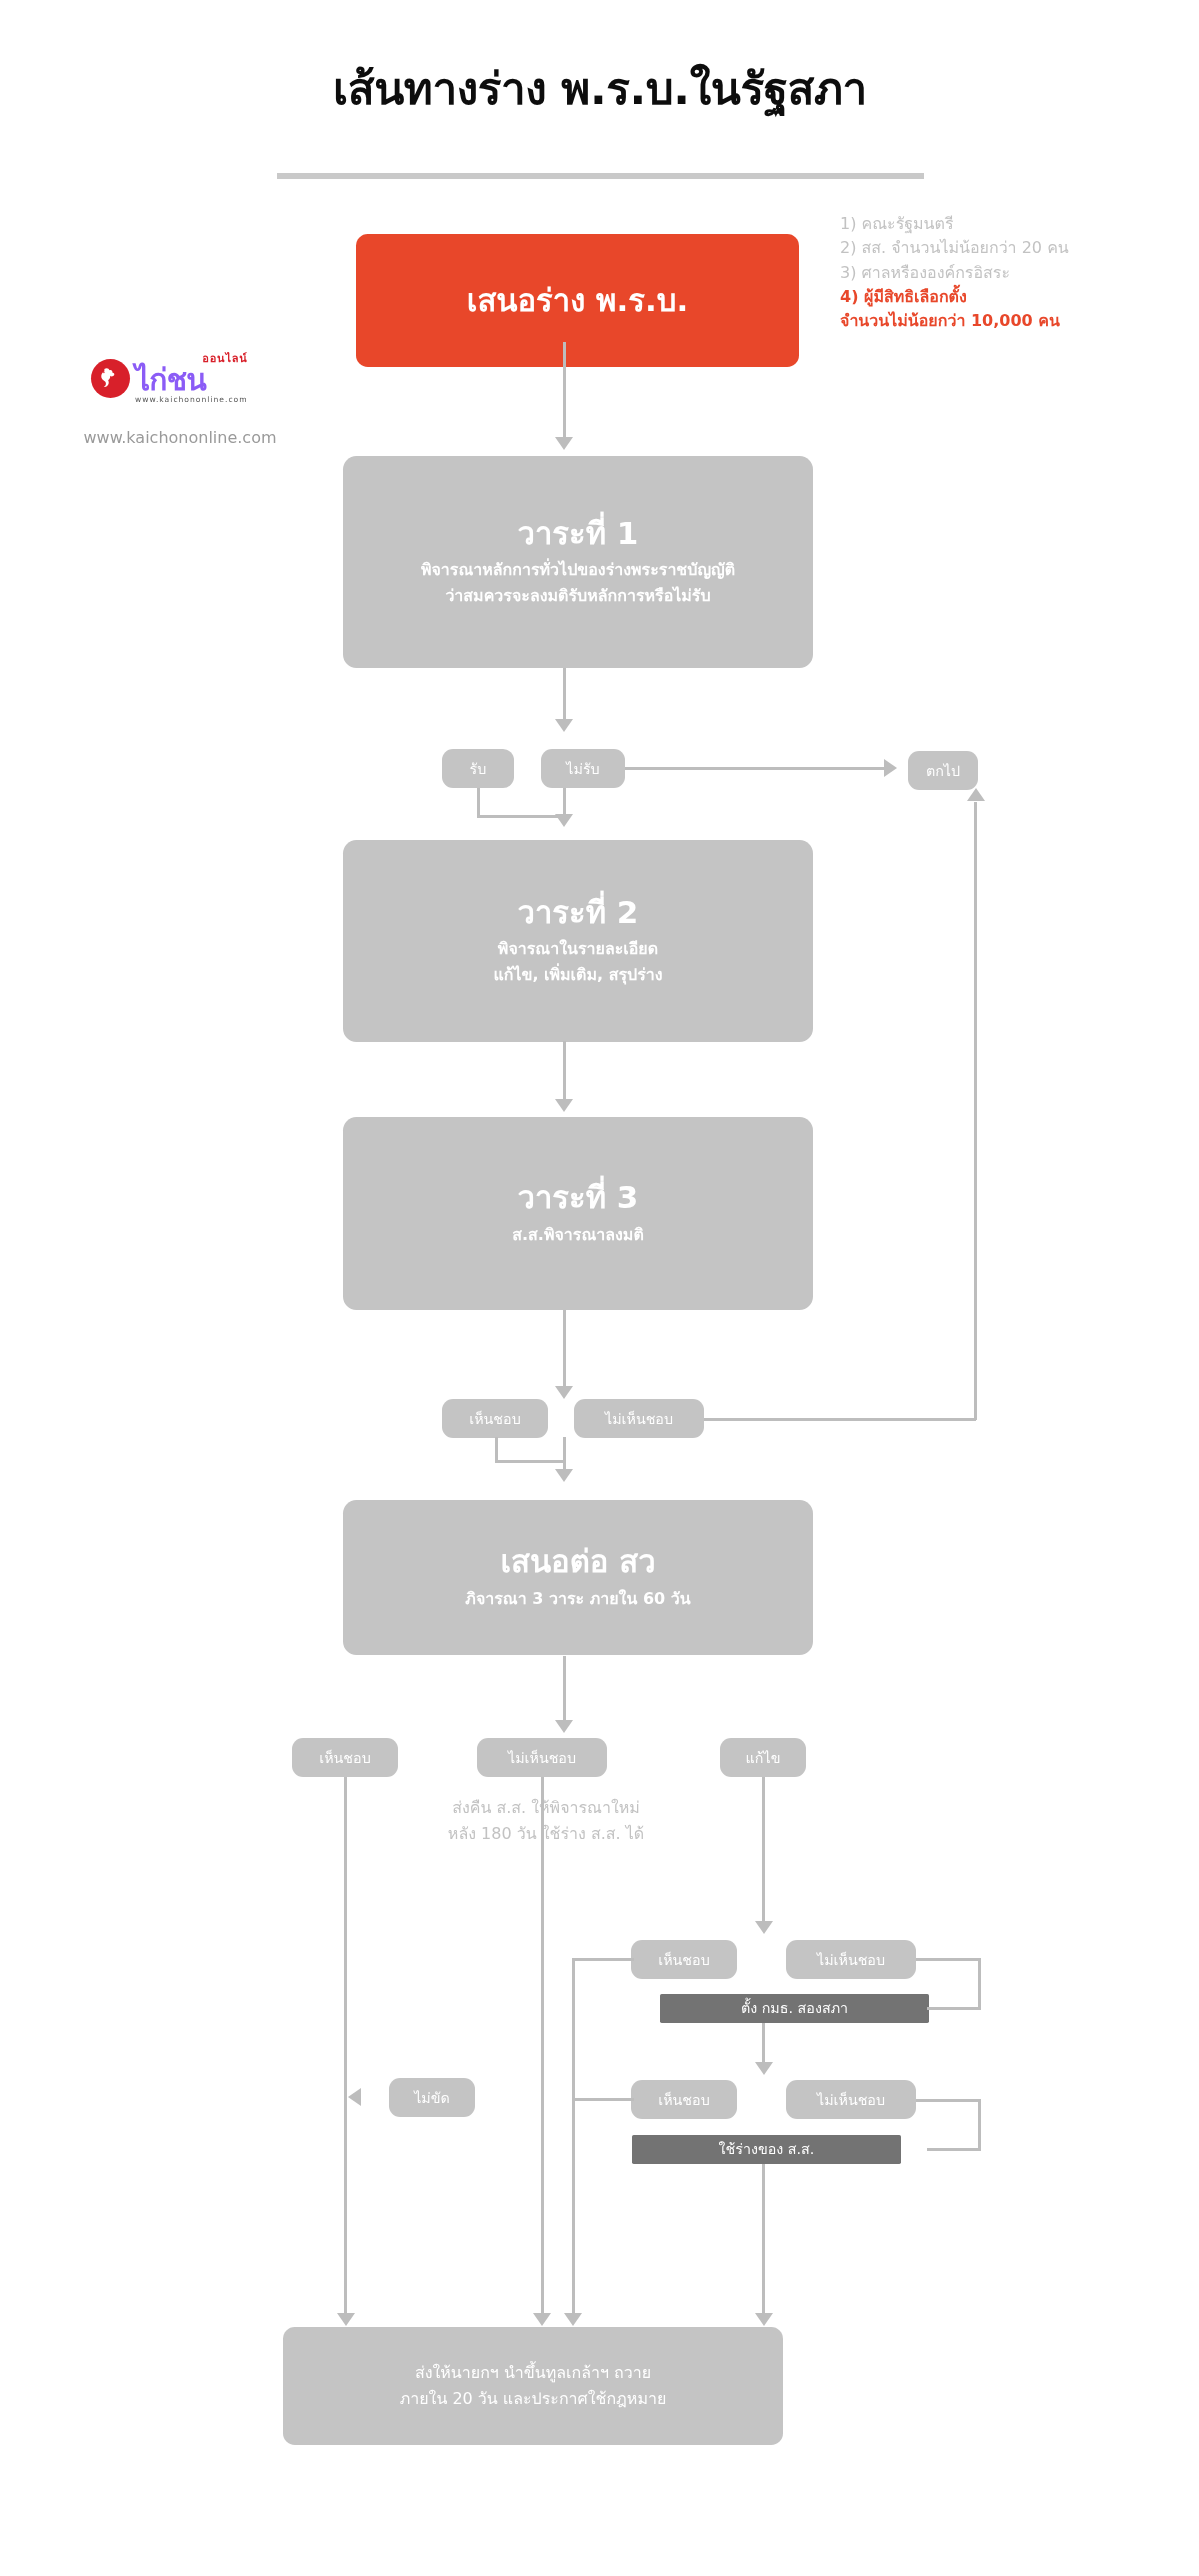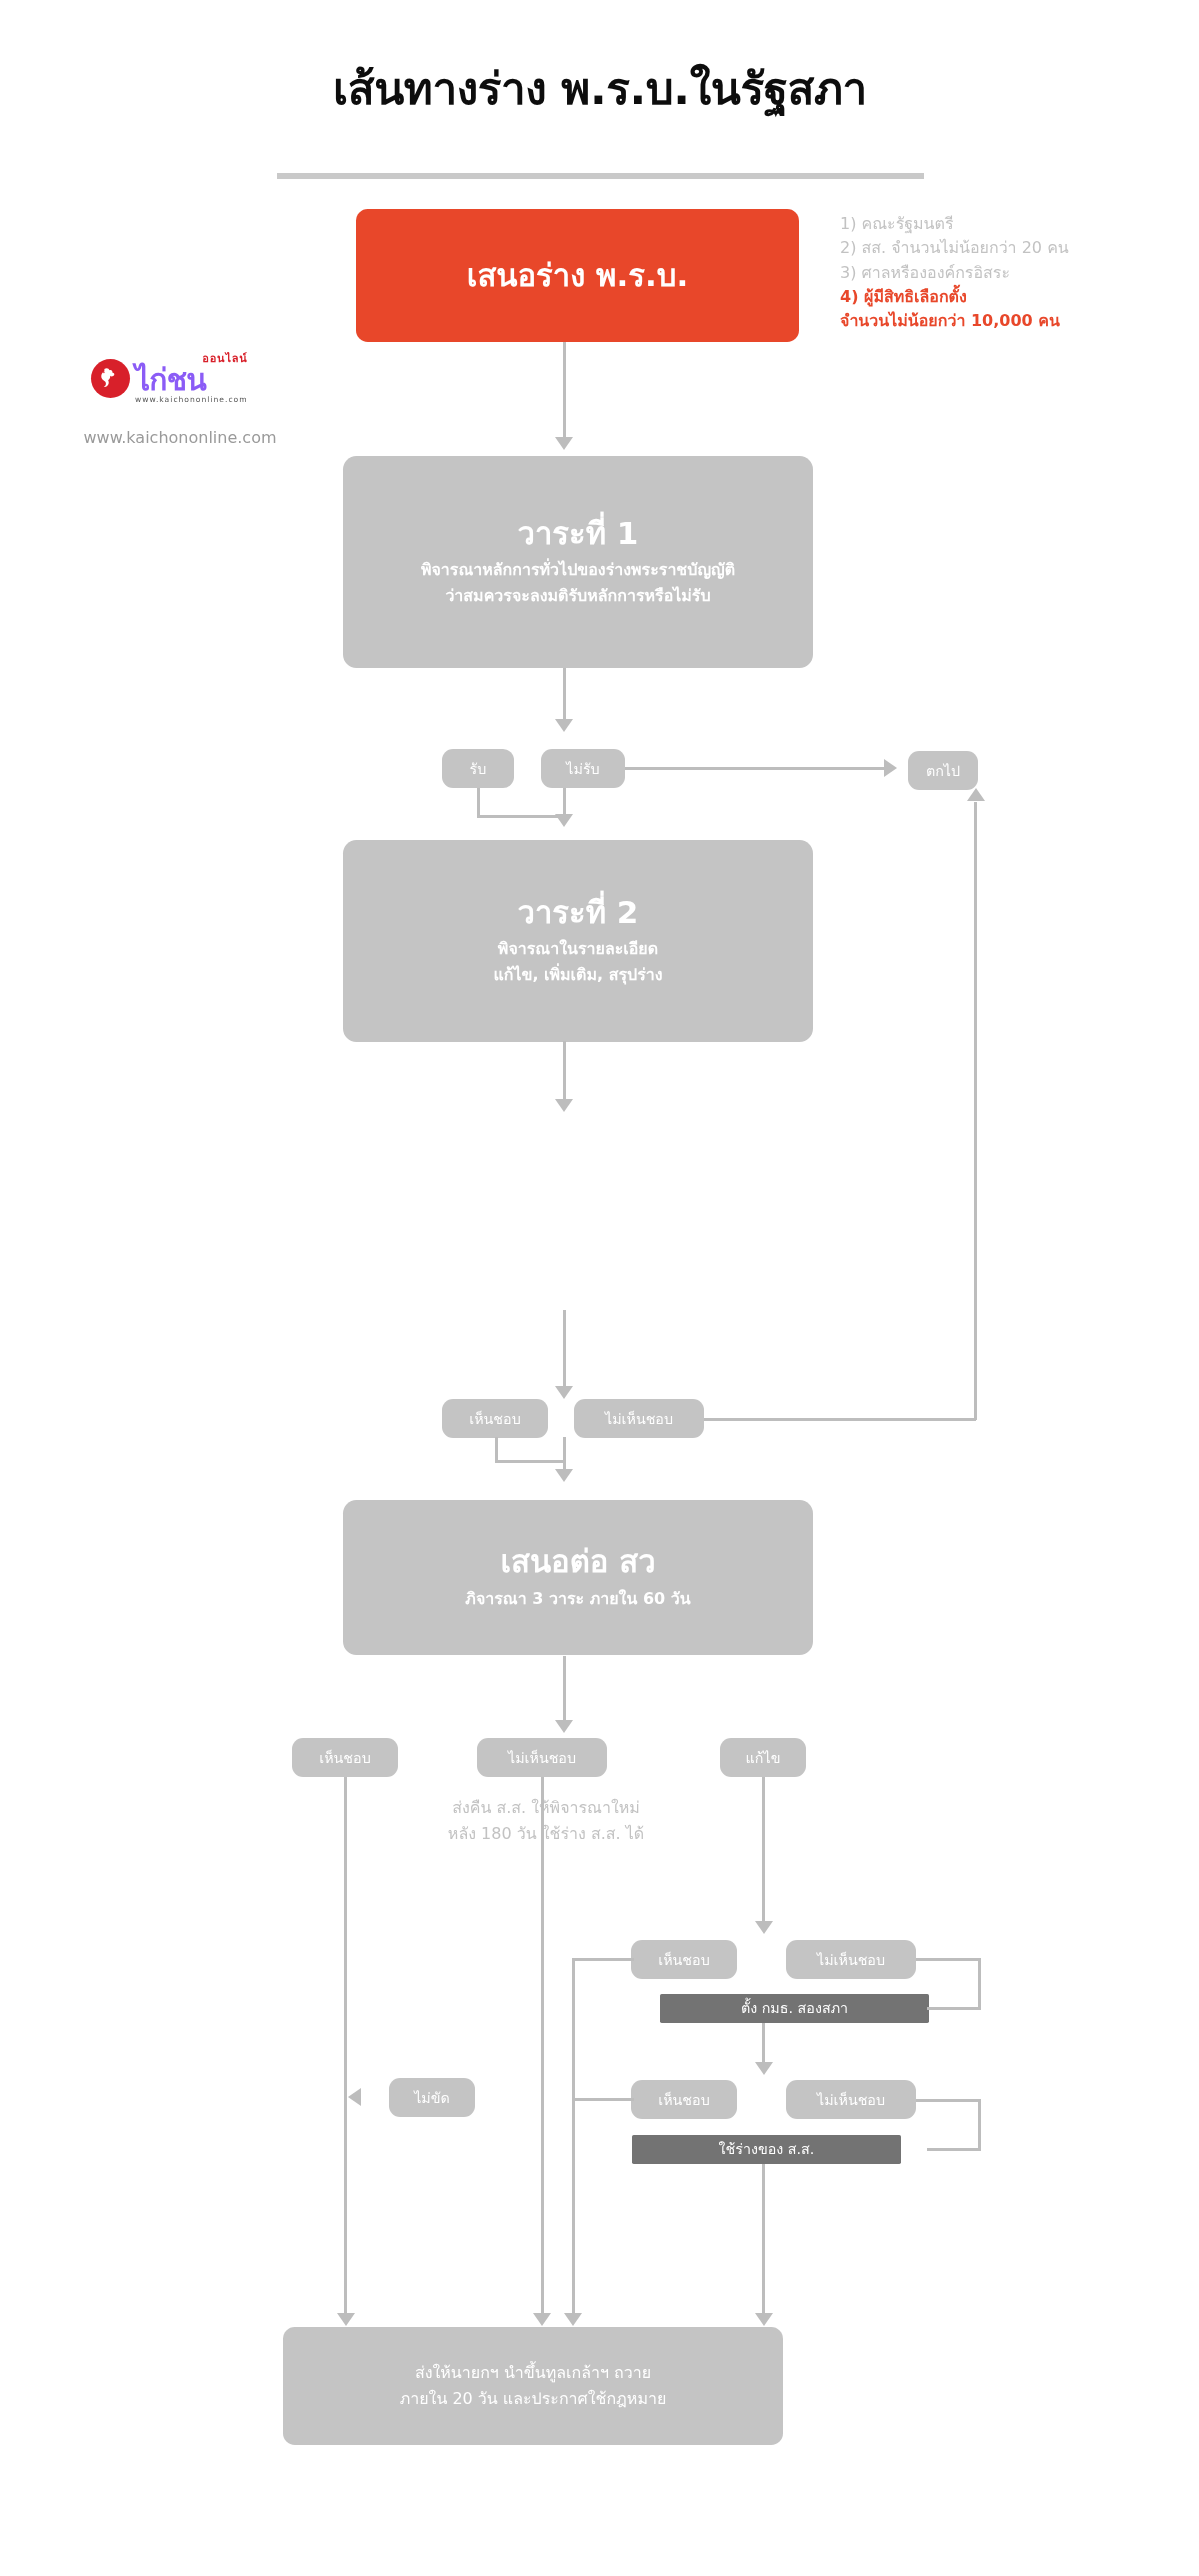--- a/index.html
+++ b/index.html
@@ -91,21 +91,21 @@
     position: absolute;
     background: #c4c4c4;
     border-radius: 13.4px;
     color: #ffffff;
     display: flex;
     flex-direction: column;
     align-items: center;
     justify-content: center;
     text-align: center;
   }
-  .node.red { background: #e8472a; border-radius: 11.8px; }
+  .node.red { background: #e8472a; border-radius: 11.8px; margin-top: 25px; }
   .node .head {
     font-size: 31px;
     font-weight: bold;
     line-height: 1.18;
   }
   .node .sub {
     font-size: 16px;
     line-height: 1.55;
     margin-top: 6.7px;
     font-weight: bold;
@@ -251,20 +251,24 @@
 
   <div class="node" style="left:343px; top:840px; width:470px; height:202px;">
     <div class="head">วาระที่ 2</div>
     <div class="sub">พิจารณาในรายละเอียด</div>
     <div class="sub" style="margin-top:1.7px;">แก้ไข, เพิ่มเติม, สรุปร่าง</div>
   </div>
 
   <div class="ln-v" style="left:563px; top:1041px; height:59px;"></div>
   <div class="arrow-d" style="left:555px; top:1099px;"></div>
 
+  <div class="node" style="left:343px; top:1117px; width:470px; height:193px;">
+    <div class="head">วาระที่ 3</div>
+    <div class="sub">ส.ส.พิจารณาลงมติ</div>
+  </div>
 
   <div class="ln-v" style="left:563px; top:1310px; height:77px;"></div>
   <div class="arrow-d" style="left:555px; top:1386px;"></div>
 
   <div class="pill" style="left:442px; top:1399px; width:106px;">เห็นชอบ</div>
   <div class="pill" style="left:574px; top:1399px; width:130px;">ไม่เห็นชอบ</div>
 
   <div class="ln-v" style="left:495px; top:1437px; height:25px;"></div>
   <div class="ln-h" style="left:495px; top:1460px; width:70px;"></div>
   <div class="ln-v" style="left:563px; top:1437px; height:32px;"></div>

